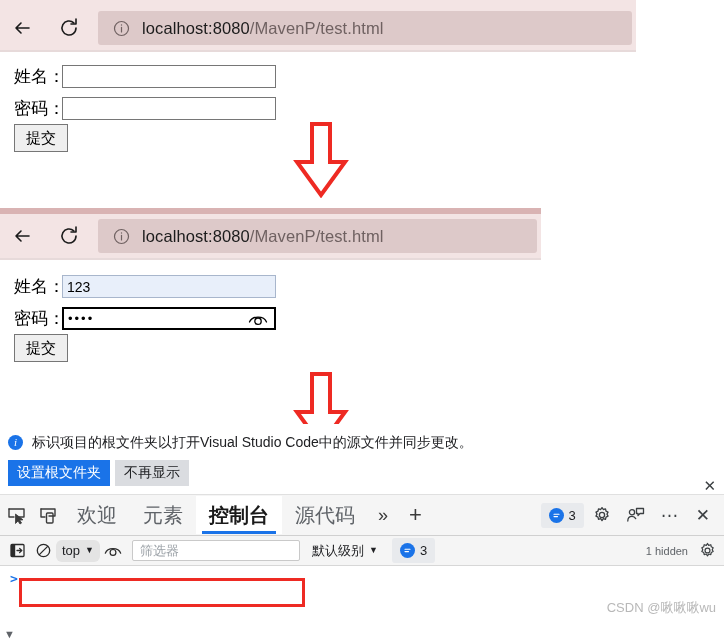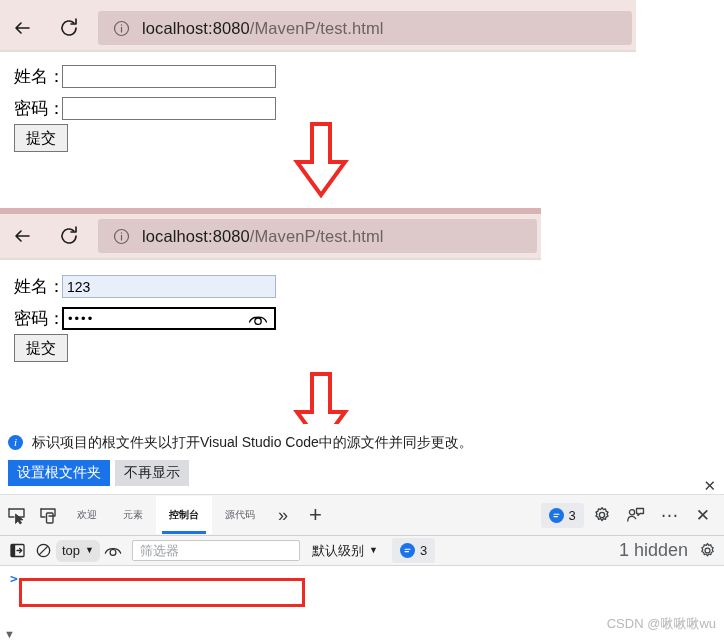--- a/index.html
+++ b/index.html
@@ -260,21 +260,21 @@
     align-items: center;
     justify-content: center;
     color: #3b3b3b;
     flex: 0 0 auto;
   }
   .dt-tab {
     height: 38px;
     padding: 0 13px;
     display: flex;
     align-items: center;
-    font-size: 10px;
+    font-size: 20px;
     color: #5f6368;
     position: relative;
     box-sizing: border-box;
   }
   .dt-tab.active {
     background: #ffffff;
     color: #1a1a1a;
     font-weight: bold;
   }
   .dt-tab.active::after {
@@ -384,21 +384,21 @@
     border-radius: 2px;
     display: flex;
     align-items: center;
     padding: 0 7px;
     font-size: 13px;
     color: #9aa0a6;
     box-sizing: border-box;
     max-width: 168px;
   }
   .hidden-count {
-    font-size: 18px;
+    font-size: 11px;
     color: #5f6368;
     margin-left: auto;
     margin-right: 6px;
     white-space: nowrap;
   }
 
   
   .console-body {
     position: relative;
     background: #ffffff;
@@ -449,21 +449,21 @@
     height: 29px;
     border: 3px solid #ee2a23;
     box-sizing: border-box;
     pointer-events: none;
   }
 
   
   #watermark {
     position: absolute;
     right: 8px;
-    bottom: 8px;
+    bottom: 24px;
     font-size: 13px;
     color: #b8b8b8;
     white-space: nowrap;
   }
 
   
   #bottom-scroll {
     position: absolute;
     left: 4px;
     bottom: 1px;

